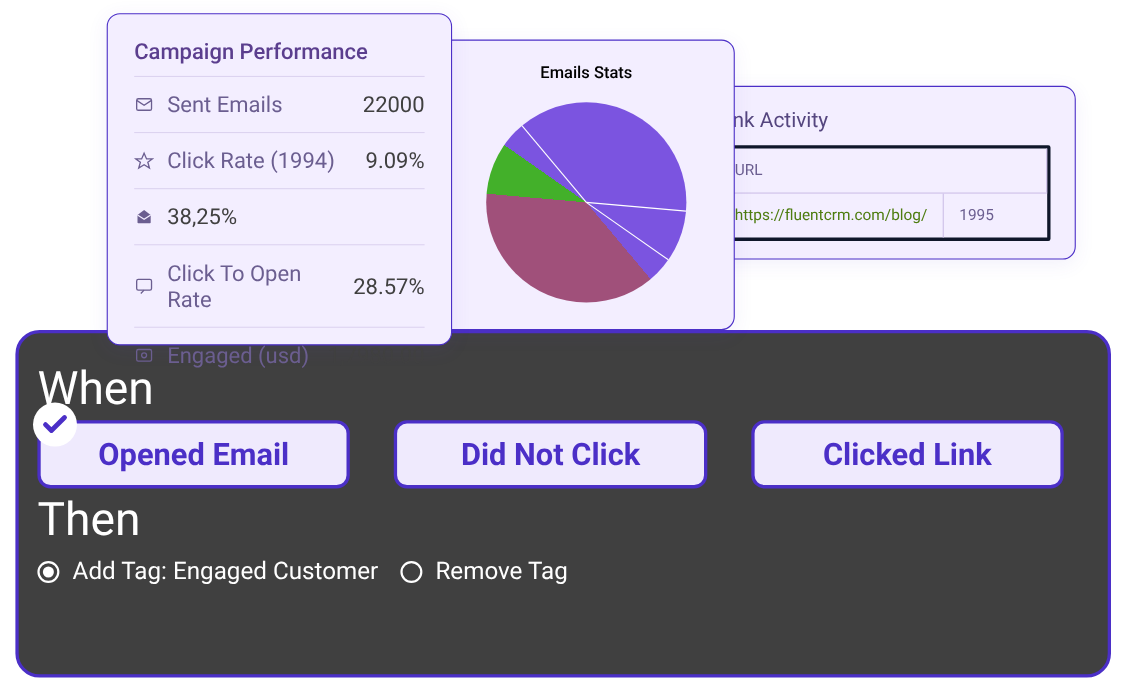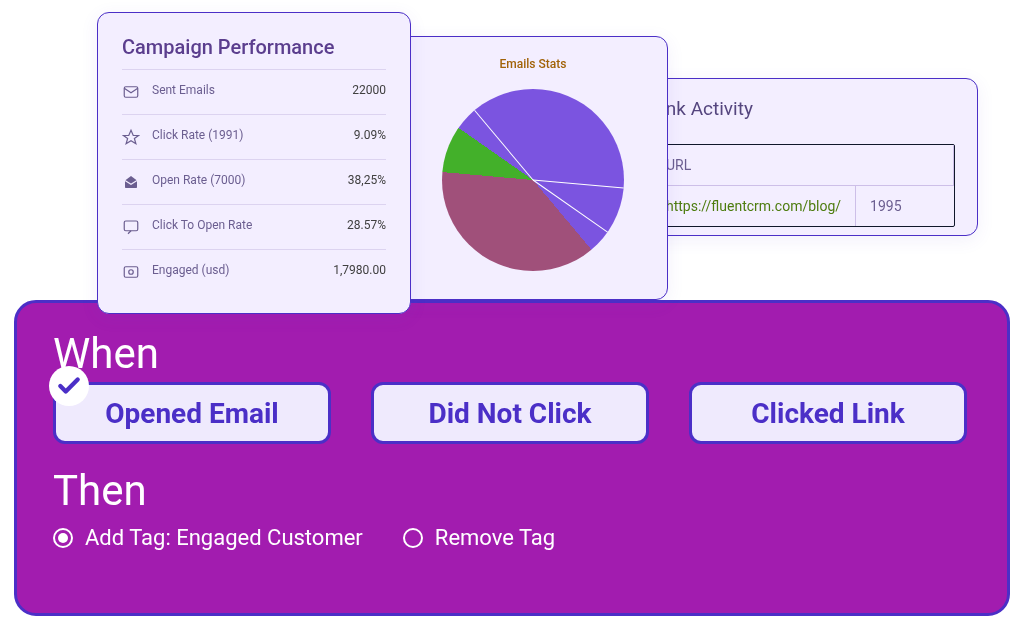--- a/index.html
+++ b/index.html
@@ -32,42 +32,43 @@
   }
   .perf-title {
     color: #5b3e8e;
     font-size: 20px;
     font-weight: 500;
     padding-bottom: 10px;
     border-bottom: 1px solid #dcd3f0;
   }
   .perf-row {
     display: flex;
+    align-items: center;
     gap: 12px;
     padding: 13px 0;
     border-bottom: 1px solid #dcd3f0;
     color: #6b5e90;
-    font-size: 12px;
+    font-size: 20px;
   }
   .perf-row:last-child { border-bottom: none; }
   .perf-row .icon { width: 18px; height: 18px; flex: 0 0 18px; color:#6b5e90; }
   .perf-label { flex: 1; }
   .perf-value { color:#404040; }
 
   
   .stats-card {
     left: 398px;
     top: 36px;
     width: 270px;
     height: 264px;
     z-index: 2;
     text-align: center;
     padding-top: 20px;
   }
-  .stats-title { color:#a16207; font-size:12px; font-weight:500; }
+  .stats-title { color:#000000; font-size:15px; font-weight:500; }
   .pie-wrap { position:relative; width:182px; height:182px; margin:18px auto 0;}
   .pie-bg {
     position:absolute; inset:0; border-radius:50%;
     background: conic-gradient(
       from -85deg,
       #43b02a 0deg 30deg,
       #7b54e0 30deg 225deg,
       #a0507a 225deg 360deg
     );
   }
@@ -81,45 +82,45 @@
   .link-card {
     left: 620px;
     top: 78px;
     width: 358px;
     height: 158px;
     z-index: 1;
     padding: 18px 22px 0 30px;
   }
   .link-title { color:#55467f; font-size:19px; font-weight:400; padding-bottom:4px;}
   .link-table {
-    margin-top: 20px;
-    border: 1px solid #0f172a;
+    margin-top: 8px;
+    border: 3px solid #0f172a;
     border-radius: 2px;
     width: 100%;
   }
   .link-table .tr { display:flex; }
   .link-table .tr + .tr { border-top:1px solid #cdbfe8; }
   .link-table .td { padding:12px 14px; font-size:14px; color:#6b5e90; }
   .link-table .td.url { flex:1; border-right:1px solid #cdbfe8; }
   .link-table .td.clicks { width:110px; }
   .link-table .tr.data .url { color:#4d7c0f; }
 
   
   .auto-panel {
     position: absolute;
     left: 14px;
     top: 300px;
     width: 996px;
     height: 316px;
-    background: #a21caf;
+    background: #404040;
     border: 3px solid #4b2fc7;
     border-radius: 22px;
     z-index: 0;
     color: #fff;
-    padding: 26px 40px 0 36px;
+    padding: 26px 40px 0 17px;
   }
   .auto-panel h2 {
     font-size: 42px;
     font-weight: 400;
     margin-bottom: 4px;
   }
   .trigger-row {
     display: flex;
     gap: 40px;
     align-items: center;
@@ -143,24 +144,24 @@
     height:62px;
     display:flex; align-items:center; justify-content:center;
     color:#4b2fc7;
     font-size:28px;
     font-weight:700;
     cursor:pointer;
   }
   .trigger-row .trigger-btn:first-of-type { margin-left:20px; }
 
   .then-row {
-    margin-top: 22px;
+    margin-top: 4px;
   }
   .radio-row {
-    display:flex; gap:40px; align-items:center;
+    display:flex; gap:20px; align-items:center;
     margin-top: 10px;
     font-size:22px; font-weight:400;
   }
   .radio {
     display:flex; align-items:center; gap:12px; cursor:pointer;
   }
   .radio .dot {
     width:20px; height:20px; border:2.2px solid #fff; border-radius:50%;
     display:flex; align-items:center; justify-content:center;
   }
@@ -186,32 +187,31 @@
     <span class="perf-label">Sent Emails</span>
     <span class="perf-value">22000</span>
   </div>
 
   <div class="perf-row">
     <span class="icon">
       <svg viewBox="0 0 24 24" fill="none" stroke="currentColor" stroke-width="1.6">
           <path d="M12 3l3 7h7l-5.5 4 2 7L12 17l-6.5 4 2-7L2 10h7z"></path>
         </svg>
     </span>
-    <span class="perf-label">Click Rate (1991)</span>
+    <span class="perf-label">Click Rate (1994)</span>
     <span class="perf-value">9.09%</span>
   </div>
 
   <div class="perf-row">
     <span class="icon">
       <svg viewBox="0 0 24 24" fill="currentColor">
           <path d="M4 10l8-6 8 6v9a1 1 0 0 1-1 1H5a1 1 0 0 1-1-1v-9z"></path>
           <path d="M4 10l8 5 8-5" fill="none" stroke="#f3eeff" stroke-width="1.5"></path>
         </svg>
     </span>
-    <span class="perf-label">Open Rate (7000)</span>
     <span class="perf-value">38,25%</span>
   </div>
 
   <div class="perf-row">
     <span class="icon">
       <svg viewBox="0 0 24 24" fill="none" stroke="currentColor" stroke-width="1.6">
           <rect x="3" y="4" width="18" height="13" rx="2"></rect>
           <path d="M7 10h.01M12 10h.01M17 10h.01M8 21l4-4"></path>
         </svg>
     </span>

